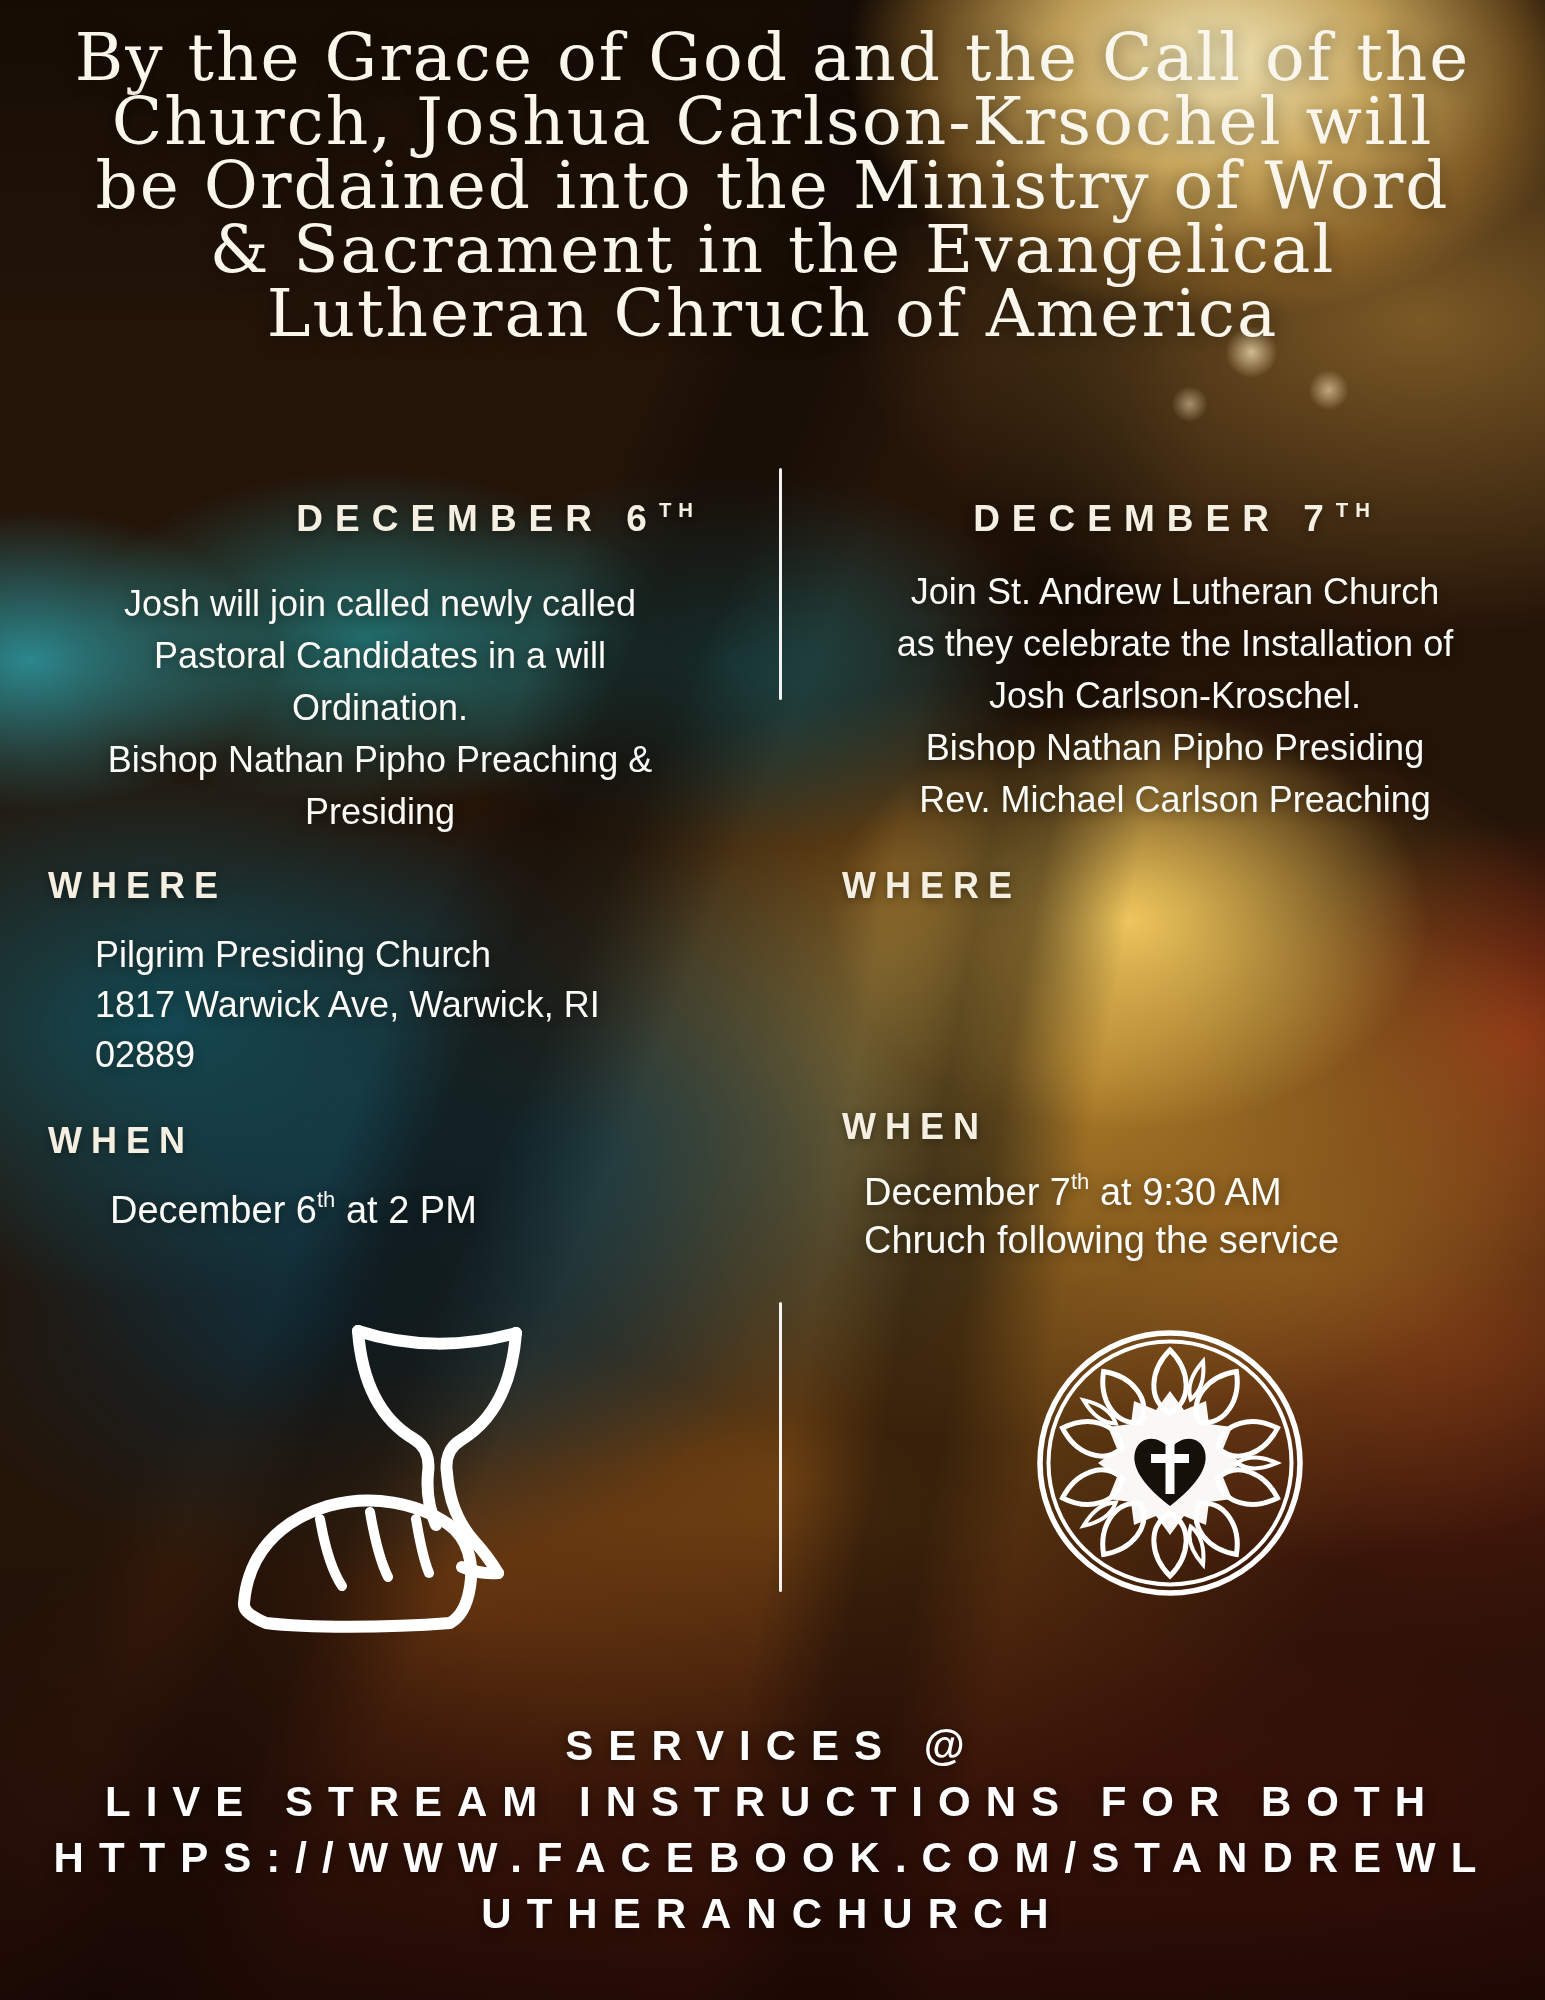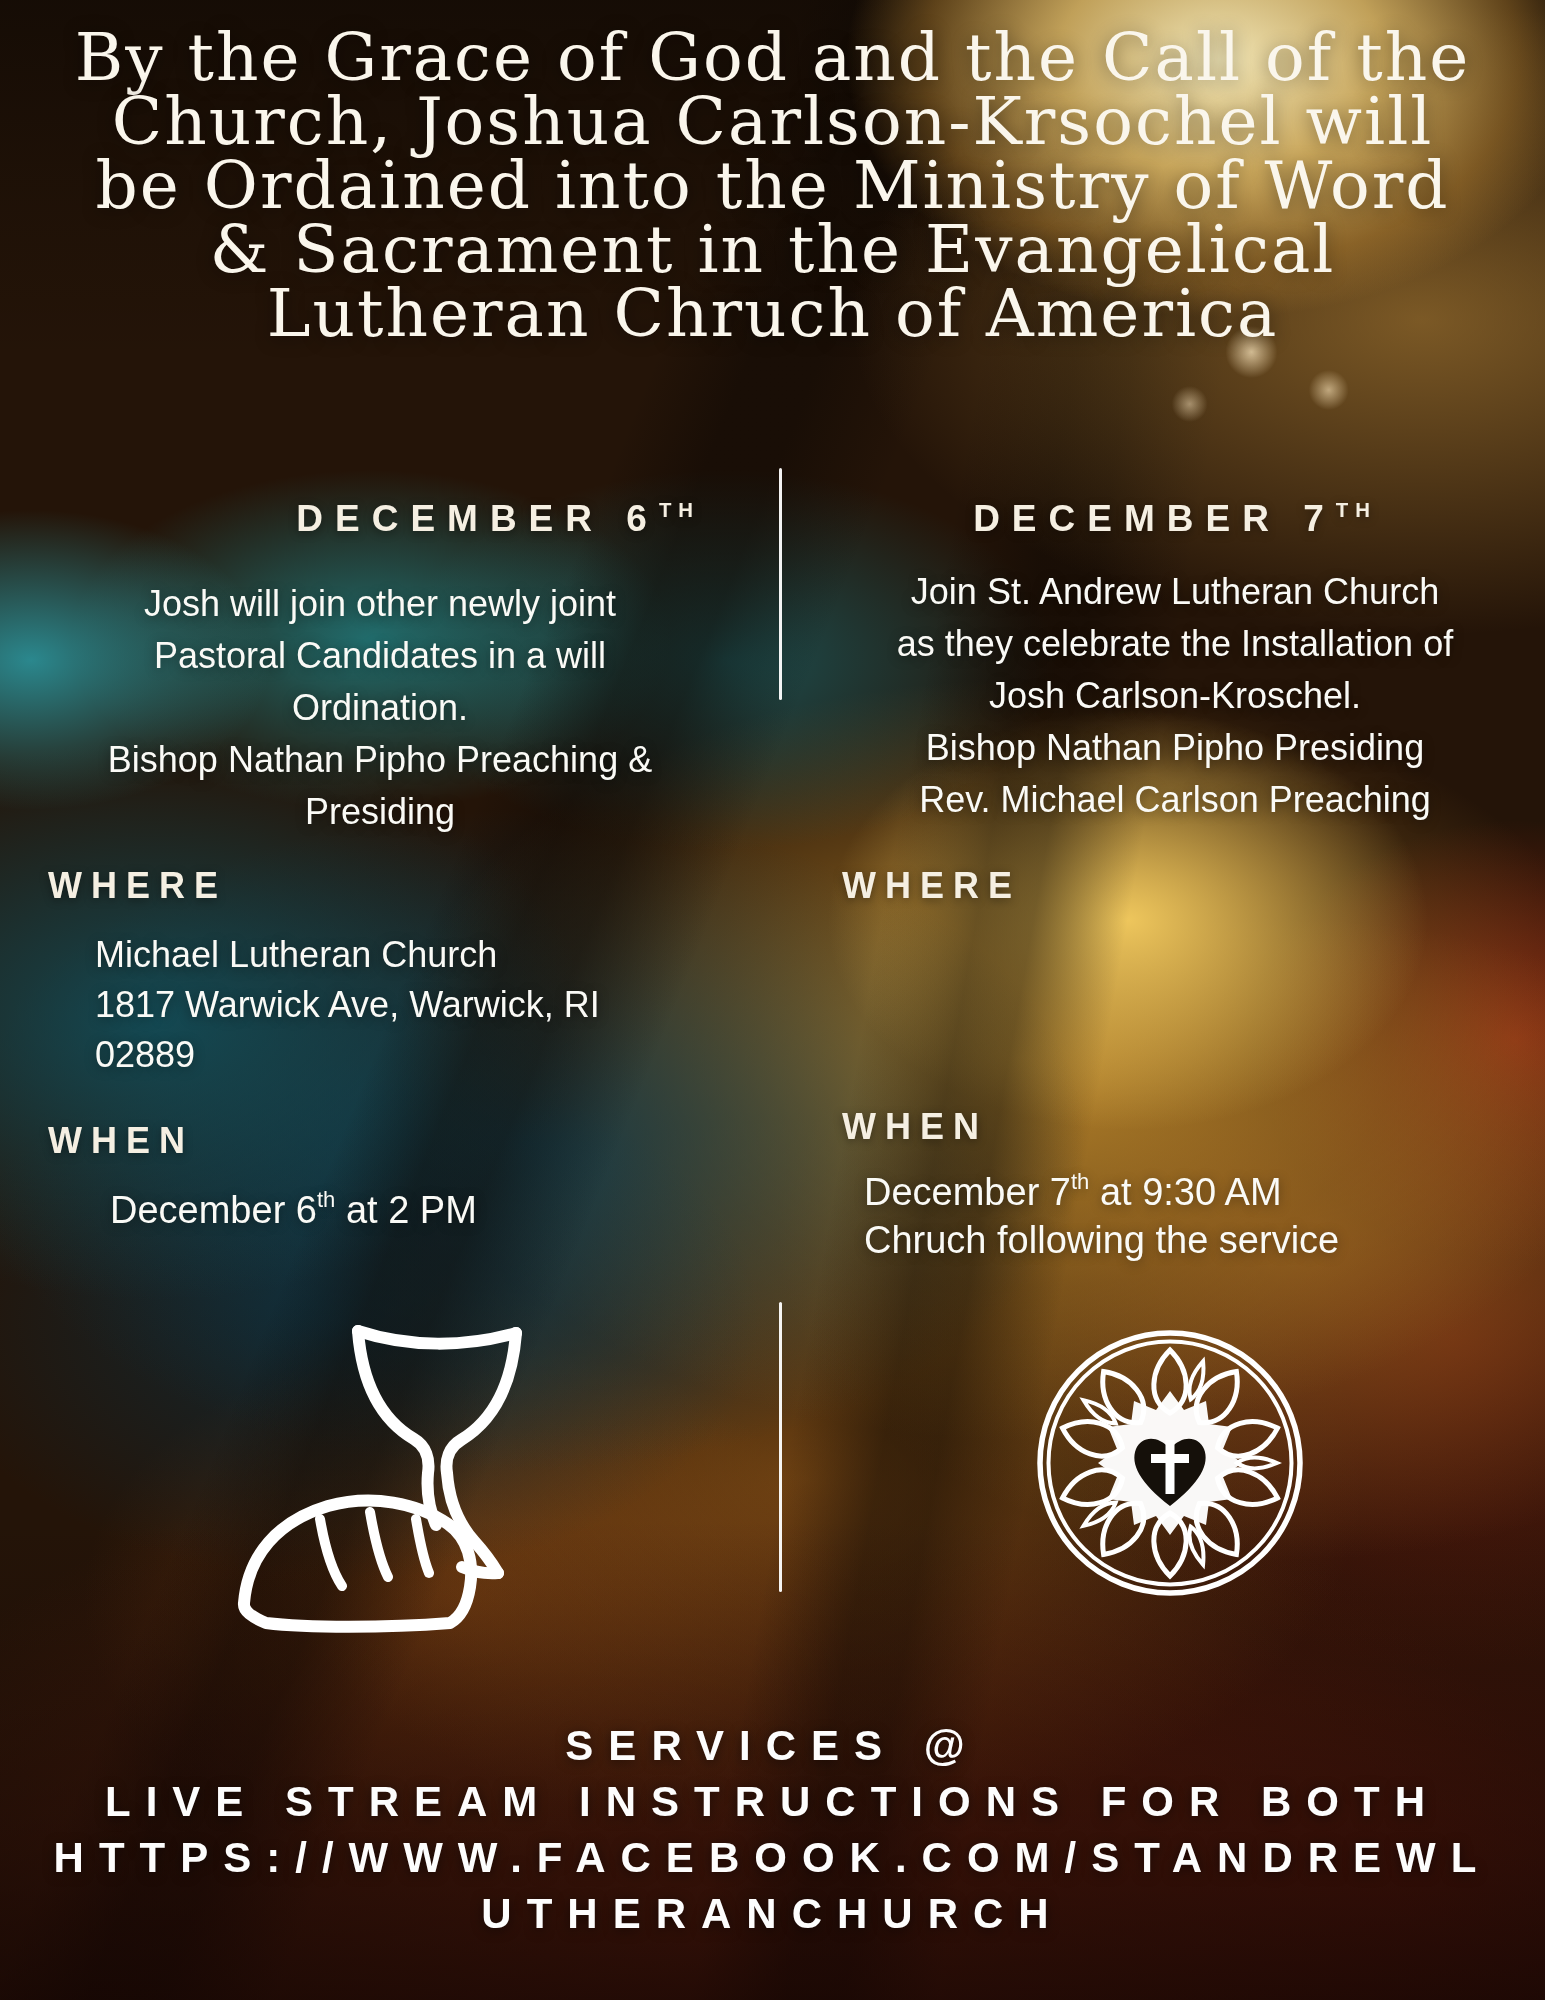--- a/index.html
+++ b/index.html
@@ -114,39 +114,39 @@
     <span>Church, Joshua Carlson-Krsochel will</span>
     <span>be Ordained into the Ministry of Word</span>
     <span>&amp; Sacrament in the Evangelical</span>
     <span>Lutheran Chruch of America</span>
   </h1>
 
   <div class="col-hdr hdr-left"><span>DECEMBER 6</span><sup>TH</sup></div>
   <div class="col-hdr hdr-right"><span>DECEMBER 7</span><sup>TH</sup></div>
 
   <div class="col-desc desc-left">
-    <span>Josh will join other newly joint</span>
+    <span>Josh will join called newly called</span>
     <span>Pastoral Candidates in a will</span>
     <span>Ordination.</span>
     <span>Bishop Nathan Pipho Preaching &amp;</span>
     <span>Presiding</span>
   </div>
   <div class="col-desc desc-right">
     <span>Join St. Andrew Lutheran Church</span>
     <span>as they celebrate the Installation of</span>
     <span>Josh Carlson-Kroschel.</span>
     <span>Bishop Nathan Pipho Presiding</span>
     <span>Rev. Michael Carlson Preaching</span>
   </div>
 
   <div class="vdivider div-top"></div>
 
   <div class="ww-label where-left">WHERE</div>
   <div class="address addr-left">
-    <span>Michael Lutheran Church</span>
+    <span>Pilgrim Presiding Church</span>
     <span>1817 Warwick Ave, Warwick, RI</span>
     <span>02889</span>
   </div>
   <div class="ww-label where-right">WHERE</div>
 
   <div class="ww-label when-left">WHEN</div>
   <div class="when-date date-left"><span>December 6</span><sup class="sup">th</sup><span> at 2 PM</span></div>
 
   <div class="ww-label when-right">WHEN</div>
   <div class="when-date date-right"><span>December 7</span><sup class="sup">th</sup><span> at 9:30 AM</span><span class="extra">Chruch following the service</span></div>

